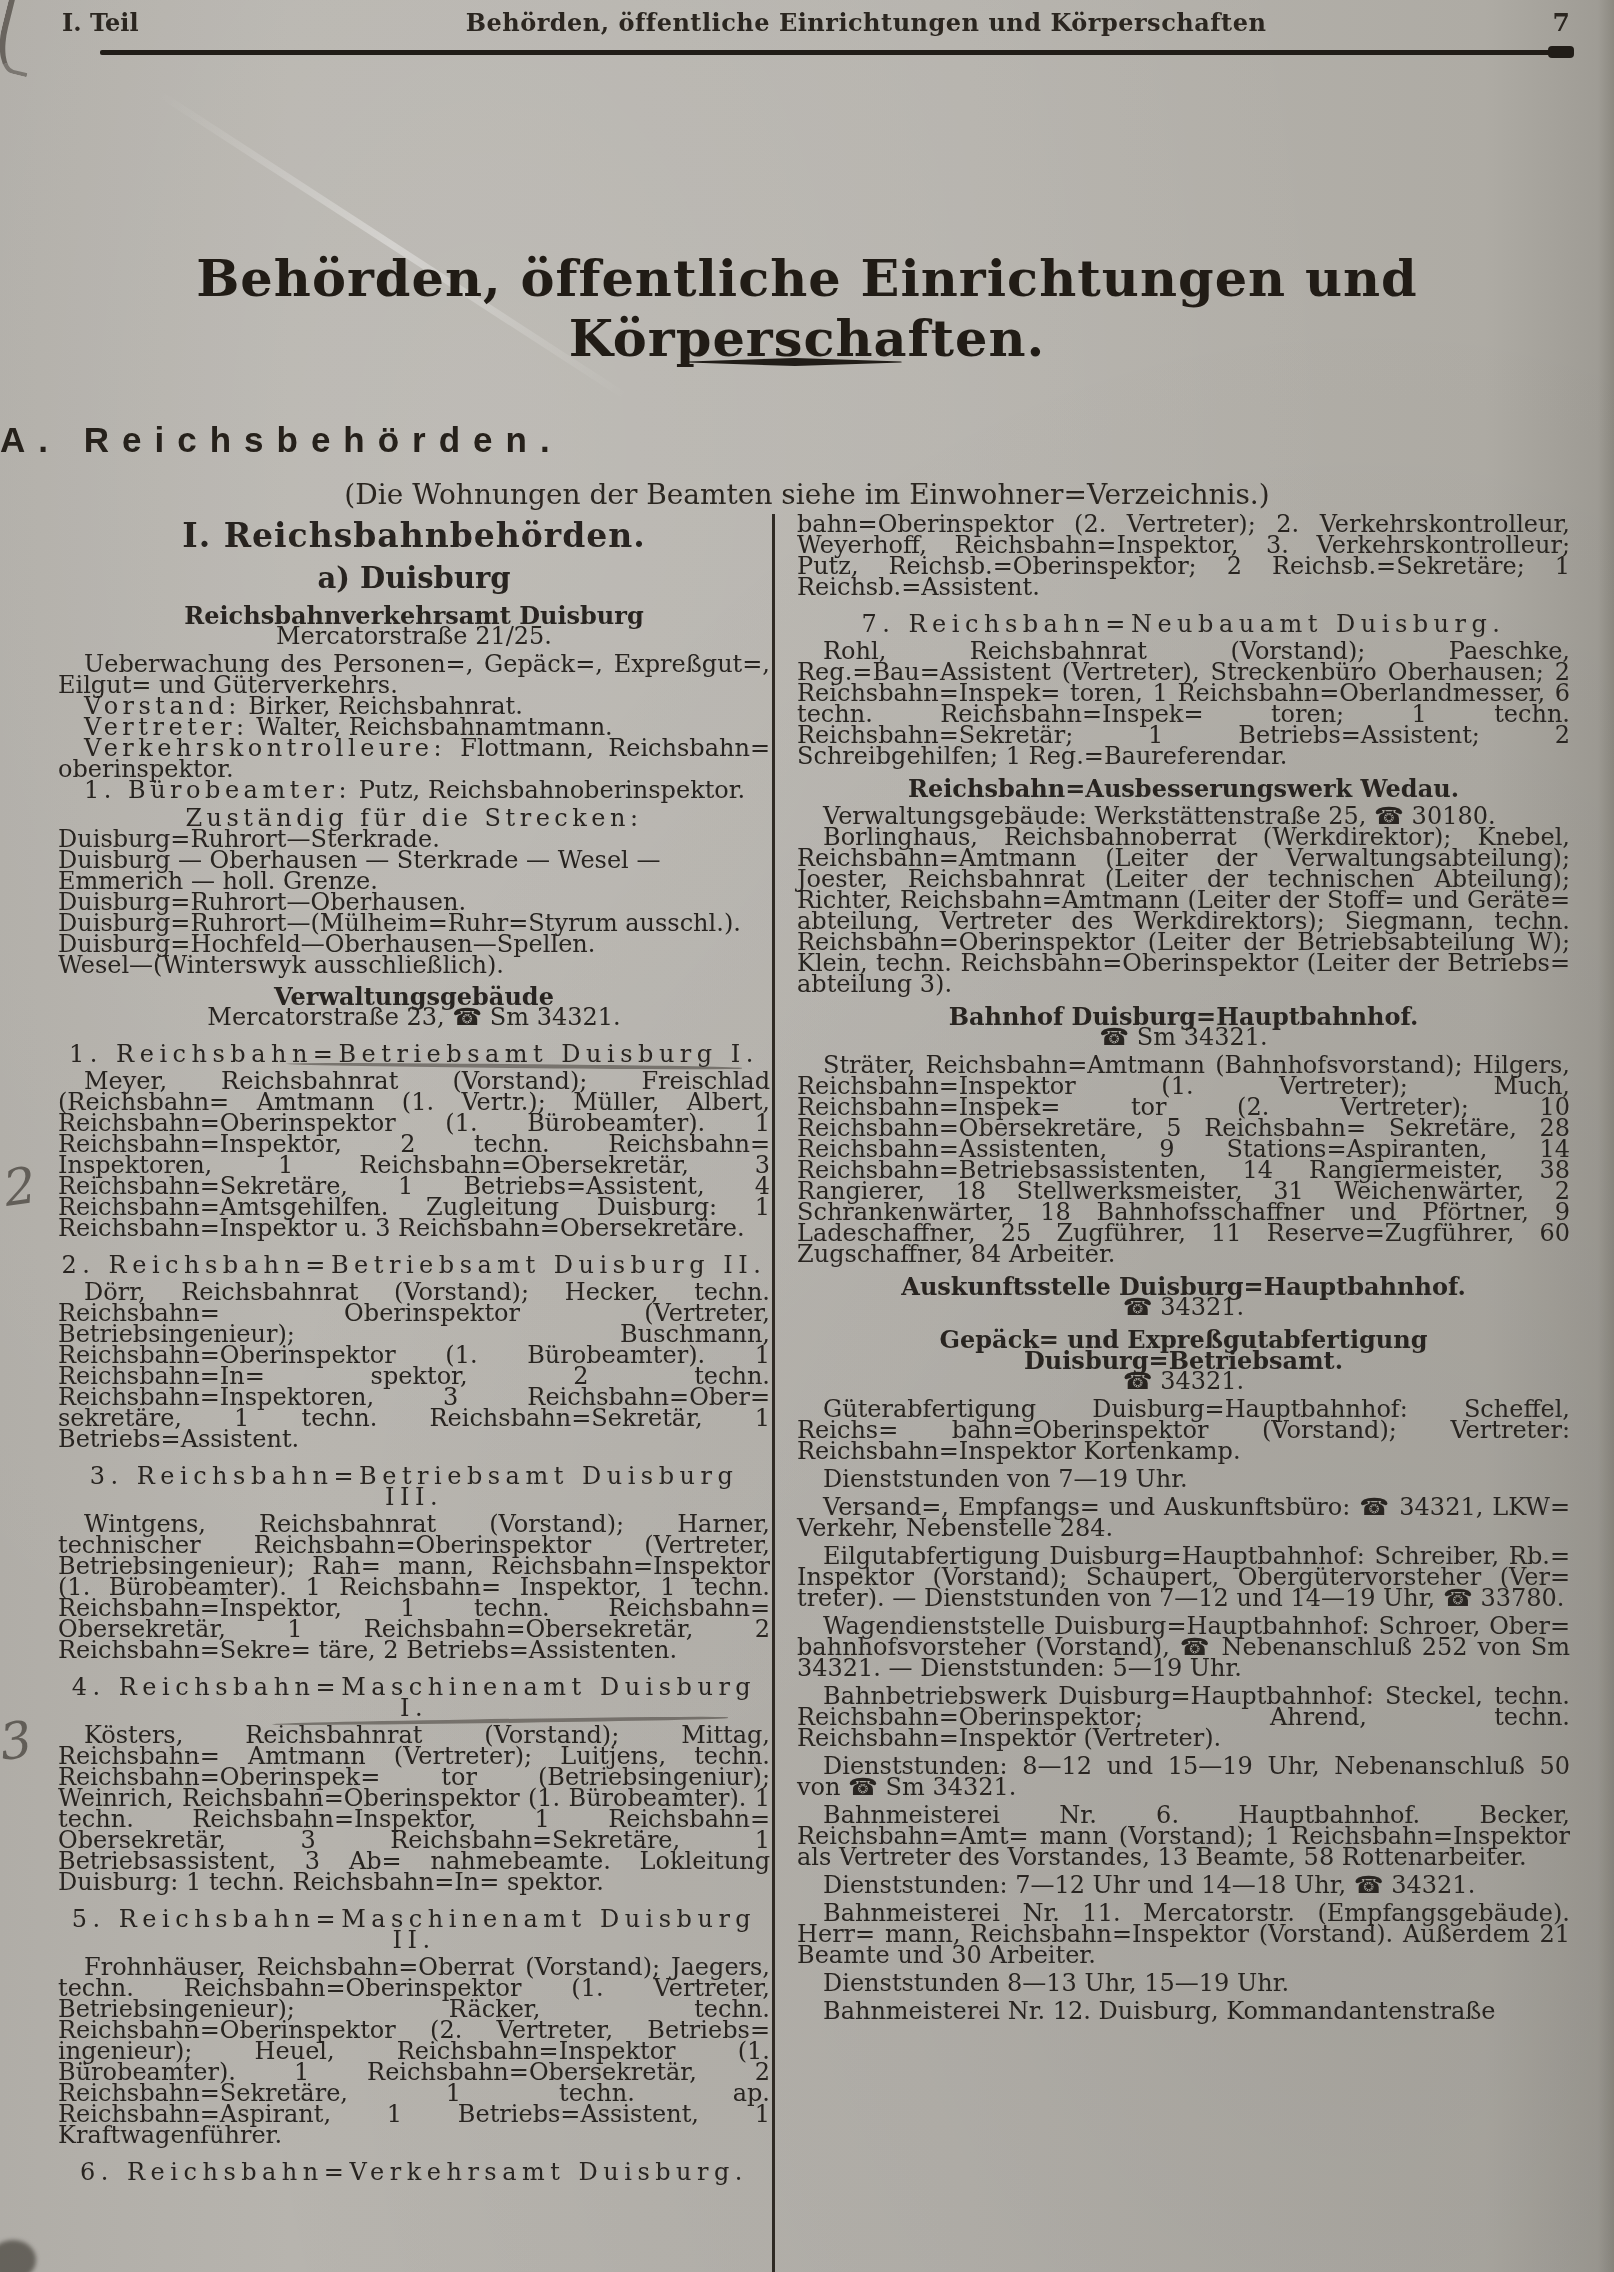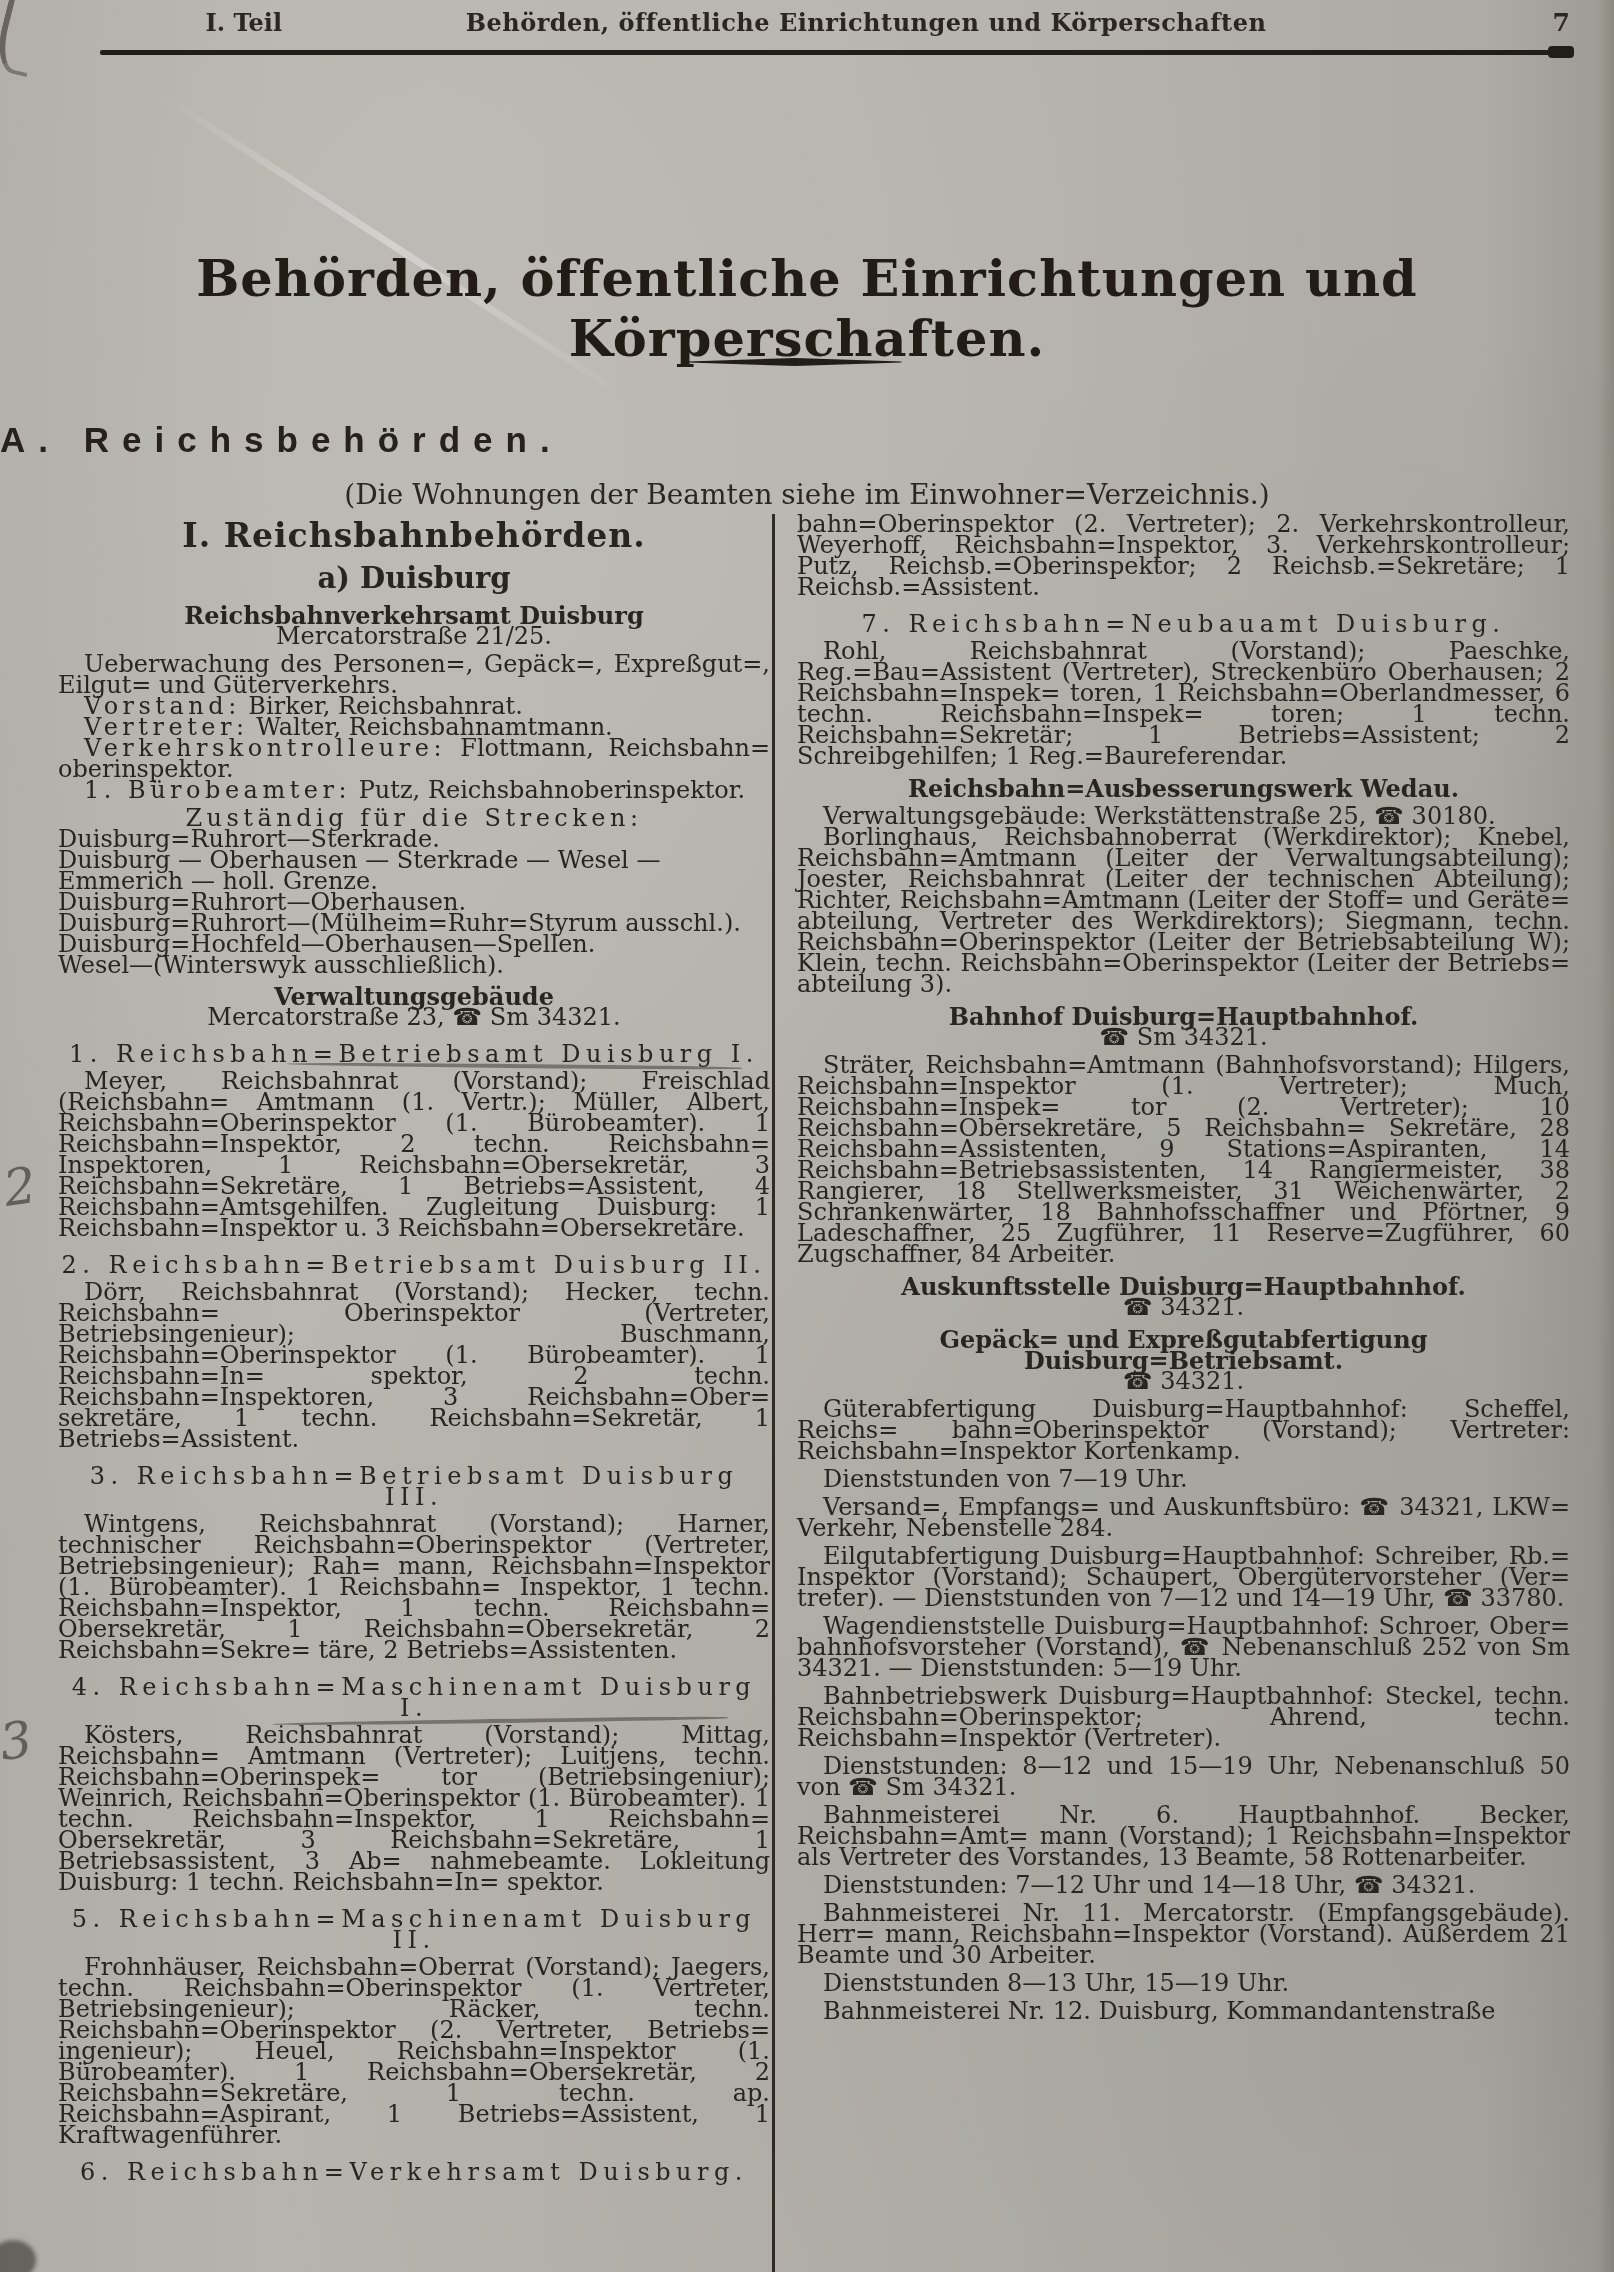--- a/index.html
+++ b/index.html
@@ -13,21 +13,21 @@
     overflow:hidden;
     font-family:"DejaVu Serif","DejaVu Sans",serif;
     color:#282420;
   }
   .crease{position:absolute;top:90px;left:160px;width:560px;height:7px;
     background:linear-gradient(90deg,rgba(255,255,255,0),rgba(255,255,255,.35),rgba(255,255,255,0));
     transform:rotate(33deg);transform-origin:left top;pointer-events:none;}
   
   .runhead{position:absolute;top:8px;left:62px;right:44px;display:flex;align-items:baseline;
     font-weight:bold;font-size:24px;color:#2b2620;}
-  .runhead .part{width:220px;text-align:right;}
+  .runhead .part{width:220px;}
   .runhead .rtitle{flex:1;text-align:center;letter-spacing:.5px;}
   .runhead .pageno{width:120px;text-align:right;font-size:25px;}
   .headrule{position:absolute;top:50px;left:100px;width:1468px;height:5px;background:#211d18;border-radius:2px;}
   .headrule::after{content:"";position:absolute;right:-6px;top:-4px;width:26px;height:12px;background:#211d18;border-radius:4px;}
   
   .masthead{position:absolute;top:248px;left:0;width:100%;text-align:center;
     font-size:51px;font-weight:bold;letter-spacing:1px;color:#211c16;}
   .orn-divider{position:absolute;top:358px;left:688px;width:214px;height:8px;
     background:#211d18;border-radius:50% / 100%;
     clip-path:polygon(0 45%,50% 0,100% 45%,100% 55%,50% 100%,0 55%);}

